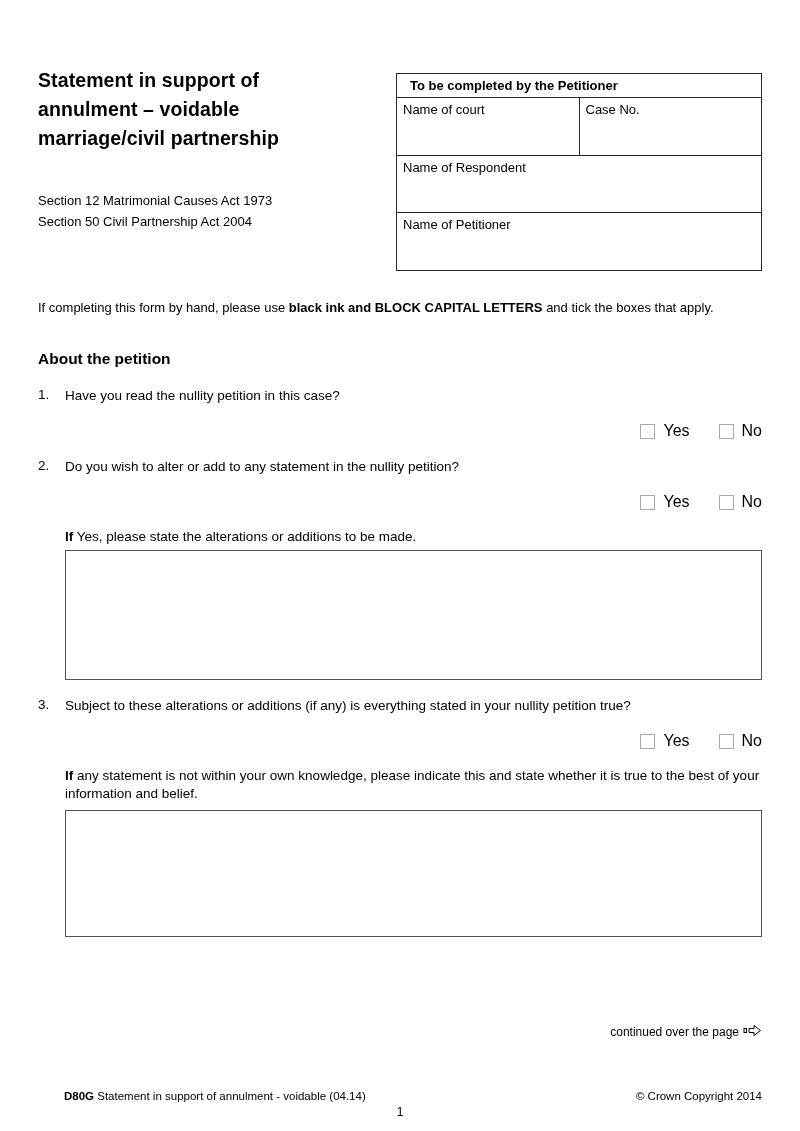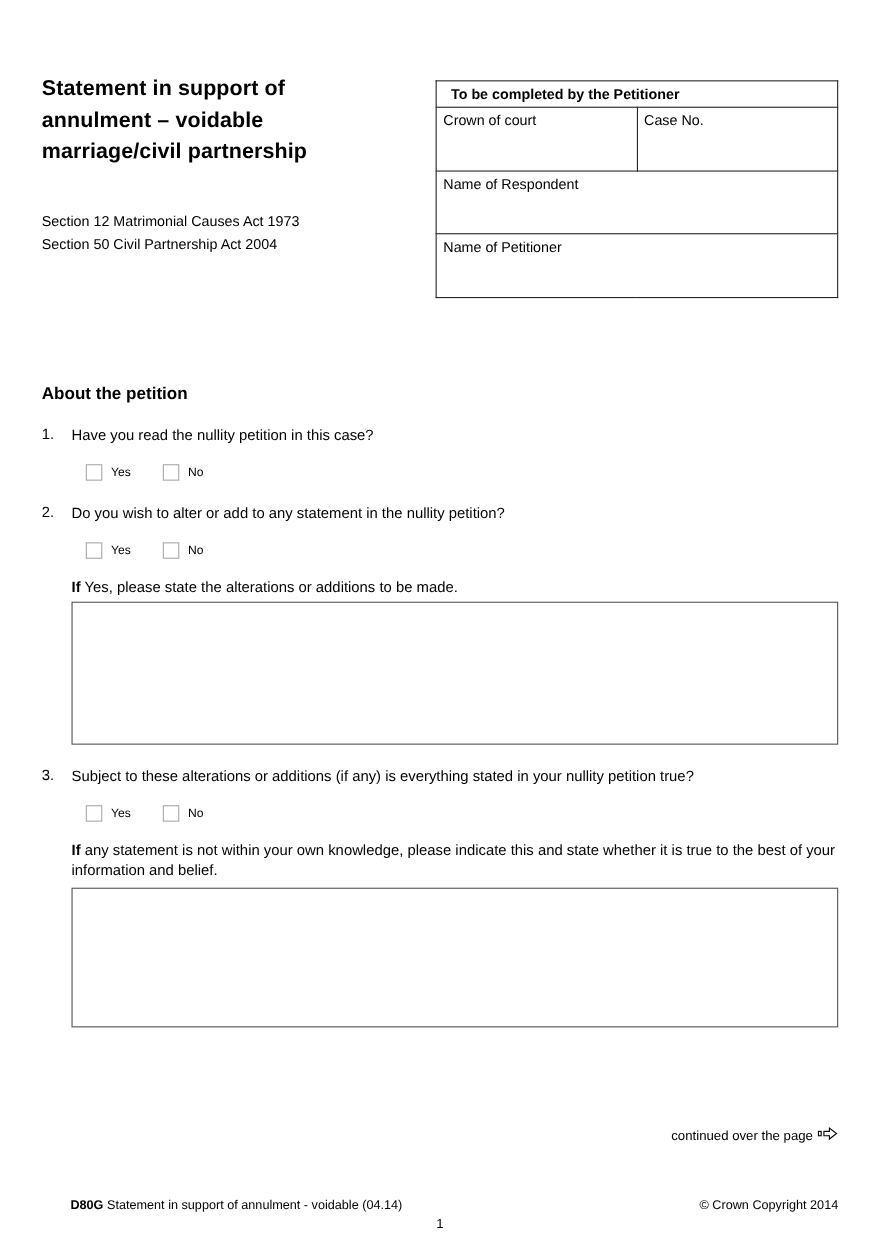--- a/index.html
+++ b/index.html
@@ -73,21 +73,22 @@
 
   .question { position: absolute; left: 38px; width: 724px; font-size: 13.5px; }
   .q-row { display: flex; }
   .q-num { width: 27px; flex: 0 0 27px; }
   .q-text { flex: 1; line-height: 18px; }
 
   .choice-row {
     display: flex;
     align-items: center;
     margin: 17px 0 0 40px;
-    font-size: 11px;
+    font-size: 16px;
+    justify-content: flex-end;
   }
   .checkbox {
     width: 15px; height: 15px;
     border: 1px solid #a9a9a9;
     background: #ffffff;
     display: inline-block;
   }
   .choice-label { margin-left: 8px; }
   .choice-gap { margin-left: 29px; }
 
@@ -137,21 +138,21 @@
     <div>Section 50 Civil Partnership Act 2004</div>
   </div>
 
   <table class="pet-table">
     <tbody>
         <tr>
       <td class="hdr" colspan="2">To be completed by the Petitioner</td>
     </tr>
     <tr>
       <td class="cell-tall" style="width:216px;">
-        <div>Crown of court</div>
+        <div>Name of court</div>
         <div></div>
       </td>
       <td class="cell-tall">
         <div>Case No.</div>
         <div></div>
       </td>
     </tr>
     <tr>
       <td class="cell-med" colspan="2">
         <div>Name of Respondent</div>
@@ -160,20 +161,21 @@
     </tr>
     <tr>
       <td class="cell-tall" colspan="2">
         <div>Name of Petitioner</div>
         <div></div>
       </td>
     </tr>
   </tbody>
     </table>
 
+  <div class="instruction"><span>If completing this form by hand, please use </span><span class="b">black ink and BLOCK CAPITAL LETTERS</span><span> and tick the boxes that apply.</span></div>
 
   <div class="section-heading">About the petition</div>
 
   <div class="question" style="top:371px;">
     <div class="q-row">
       <div class="q-num">1.</div>
       <div class="q-text">Have you read the nullity petition in this case?</div>
     </div>
     <div class="choice-row">
       <span class="checkbox"></span>

